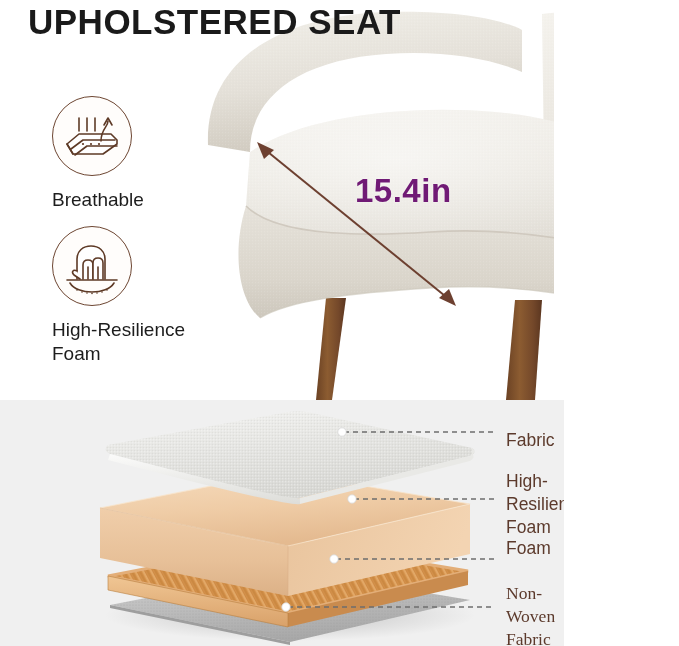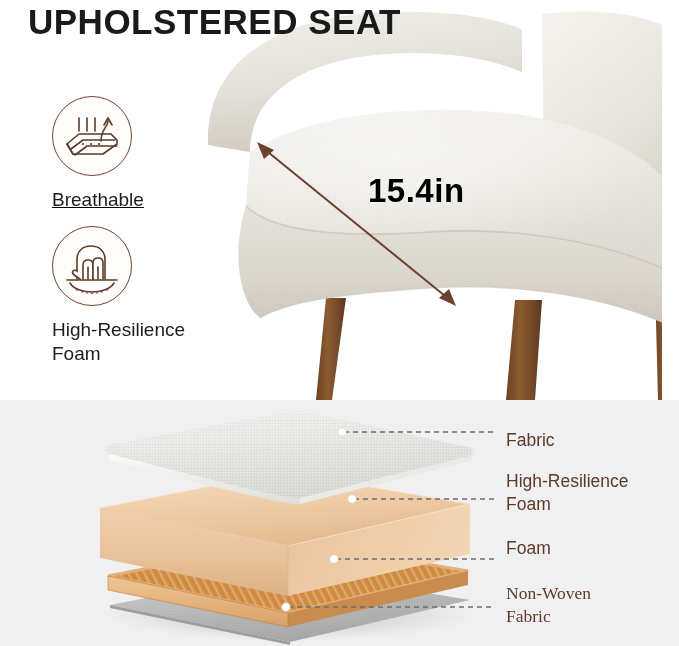--- a/index.html
+++ b/index.html
@@ -6,33 +6,33 @@
   body{
     width:679px;height:646px;
     font-family:"Liberation Sans","DejaVu Sans",sans-serif;
     background:#ffffff;
     overflow:hidden;
   }
   #root{position:relative;width:679px;height:646px;overflow:hidden;}
 
   
   .top-panel{
-    position:absolute;left:0;top:0;width:662px;height:400px;
+    position:absolute;left:0;top:0;width:554px;height:400px;
     background:#ffffff;overflow:hidden;
   }
   .page-title{
     position:absolute;left:28px;top:2px;
     font-size:35px;font-weight:bold;letter-spacing:0.5px;
     color:#1a1a1a;white-space:nowrap;
     font-family:"Liberation Sans","DejaVu Sans",sans-serif;
   }
 
   
   .feature{position:absolute;left:52px;}
-  .feature-1{top:96px;text-decoration:underline;}
+  .feature-1{top:96px;}
   .feature-2{top:226px;}
   .feature-icon{
     position:relative;width:78px;height:78px;border-radius:50%;
     border:1.4px solid #6d4632;background:#fffdfb;
     display:block;
   }
   .feature-icon svg{display:block;width:78px;height:78px;}
   .feature-label{
     margin-top:12px;font-size:19px;color:#1d1d1d;line-height:1.28;
     white-space:pre-line;font-weight:400;
@@ -40,29 +40,28 @@
 
   
   .chair-photo{
     position:absolute;left:150px;top:0;width:529px;height:400px;
     overflow:hidden;
   }
   .chair-svg{position:absolute;left:0;top:0;}
 
   .dim-label{
     position:absolute;left:355px;top:172px;
-    font-size:33px;font-weight:bold;color:#000000;
+    font-size:33px;font-weight:bold;color:#701a75;
     letter-spacing:0.5px;
     text-shadow:0 0 3px rgba(255,255,255,.55);
-    margin-left:13px;
   }
 
   
   .bottom-panel{
-    position:absolute;left:0;top:400px;width:679px;height:246px;
+    position:absolute;left:0;top:400px;width:564px;height:246px;
     background:#f0f0f0;overflow:hidden;
   }
   .layers-svg{position:absolute;left:0;top:0;}
 
   .layer-label{
     position:absolute;left:506px;
     font-size:17.5px;color:#5c3a2c;line-height:1.32;
     white-space:pre-line;font-weight:400;
   }
   .ll-0{top:29px;}

